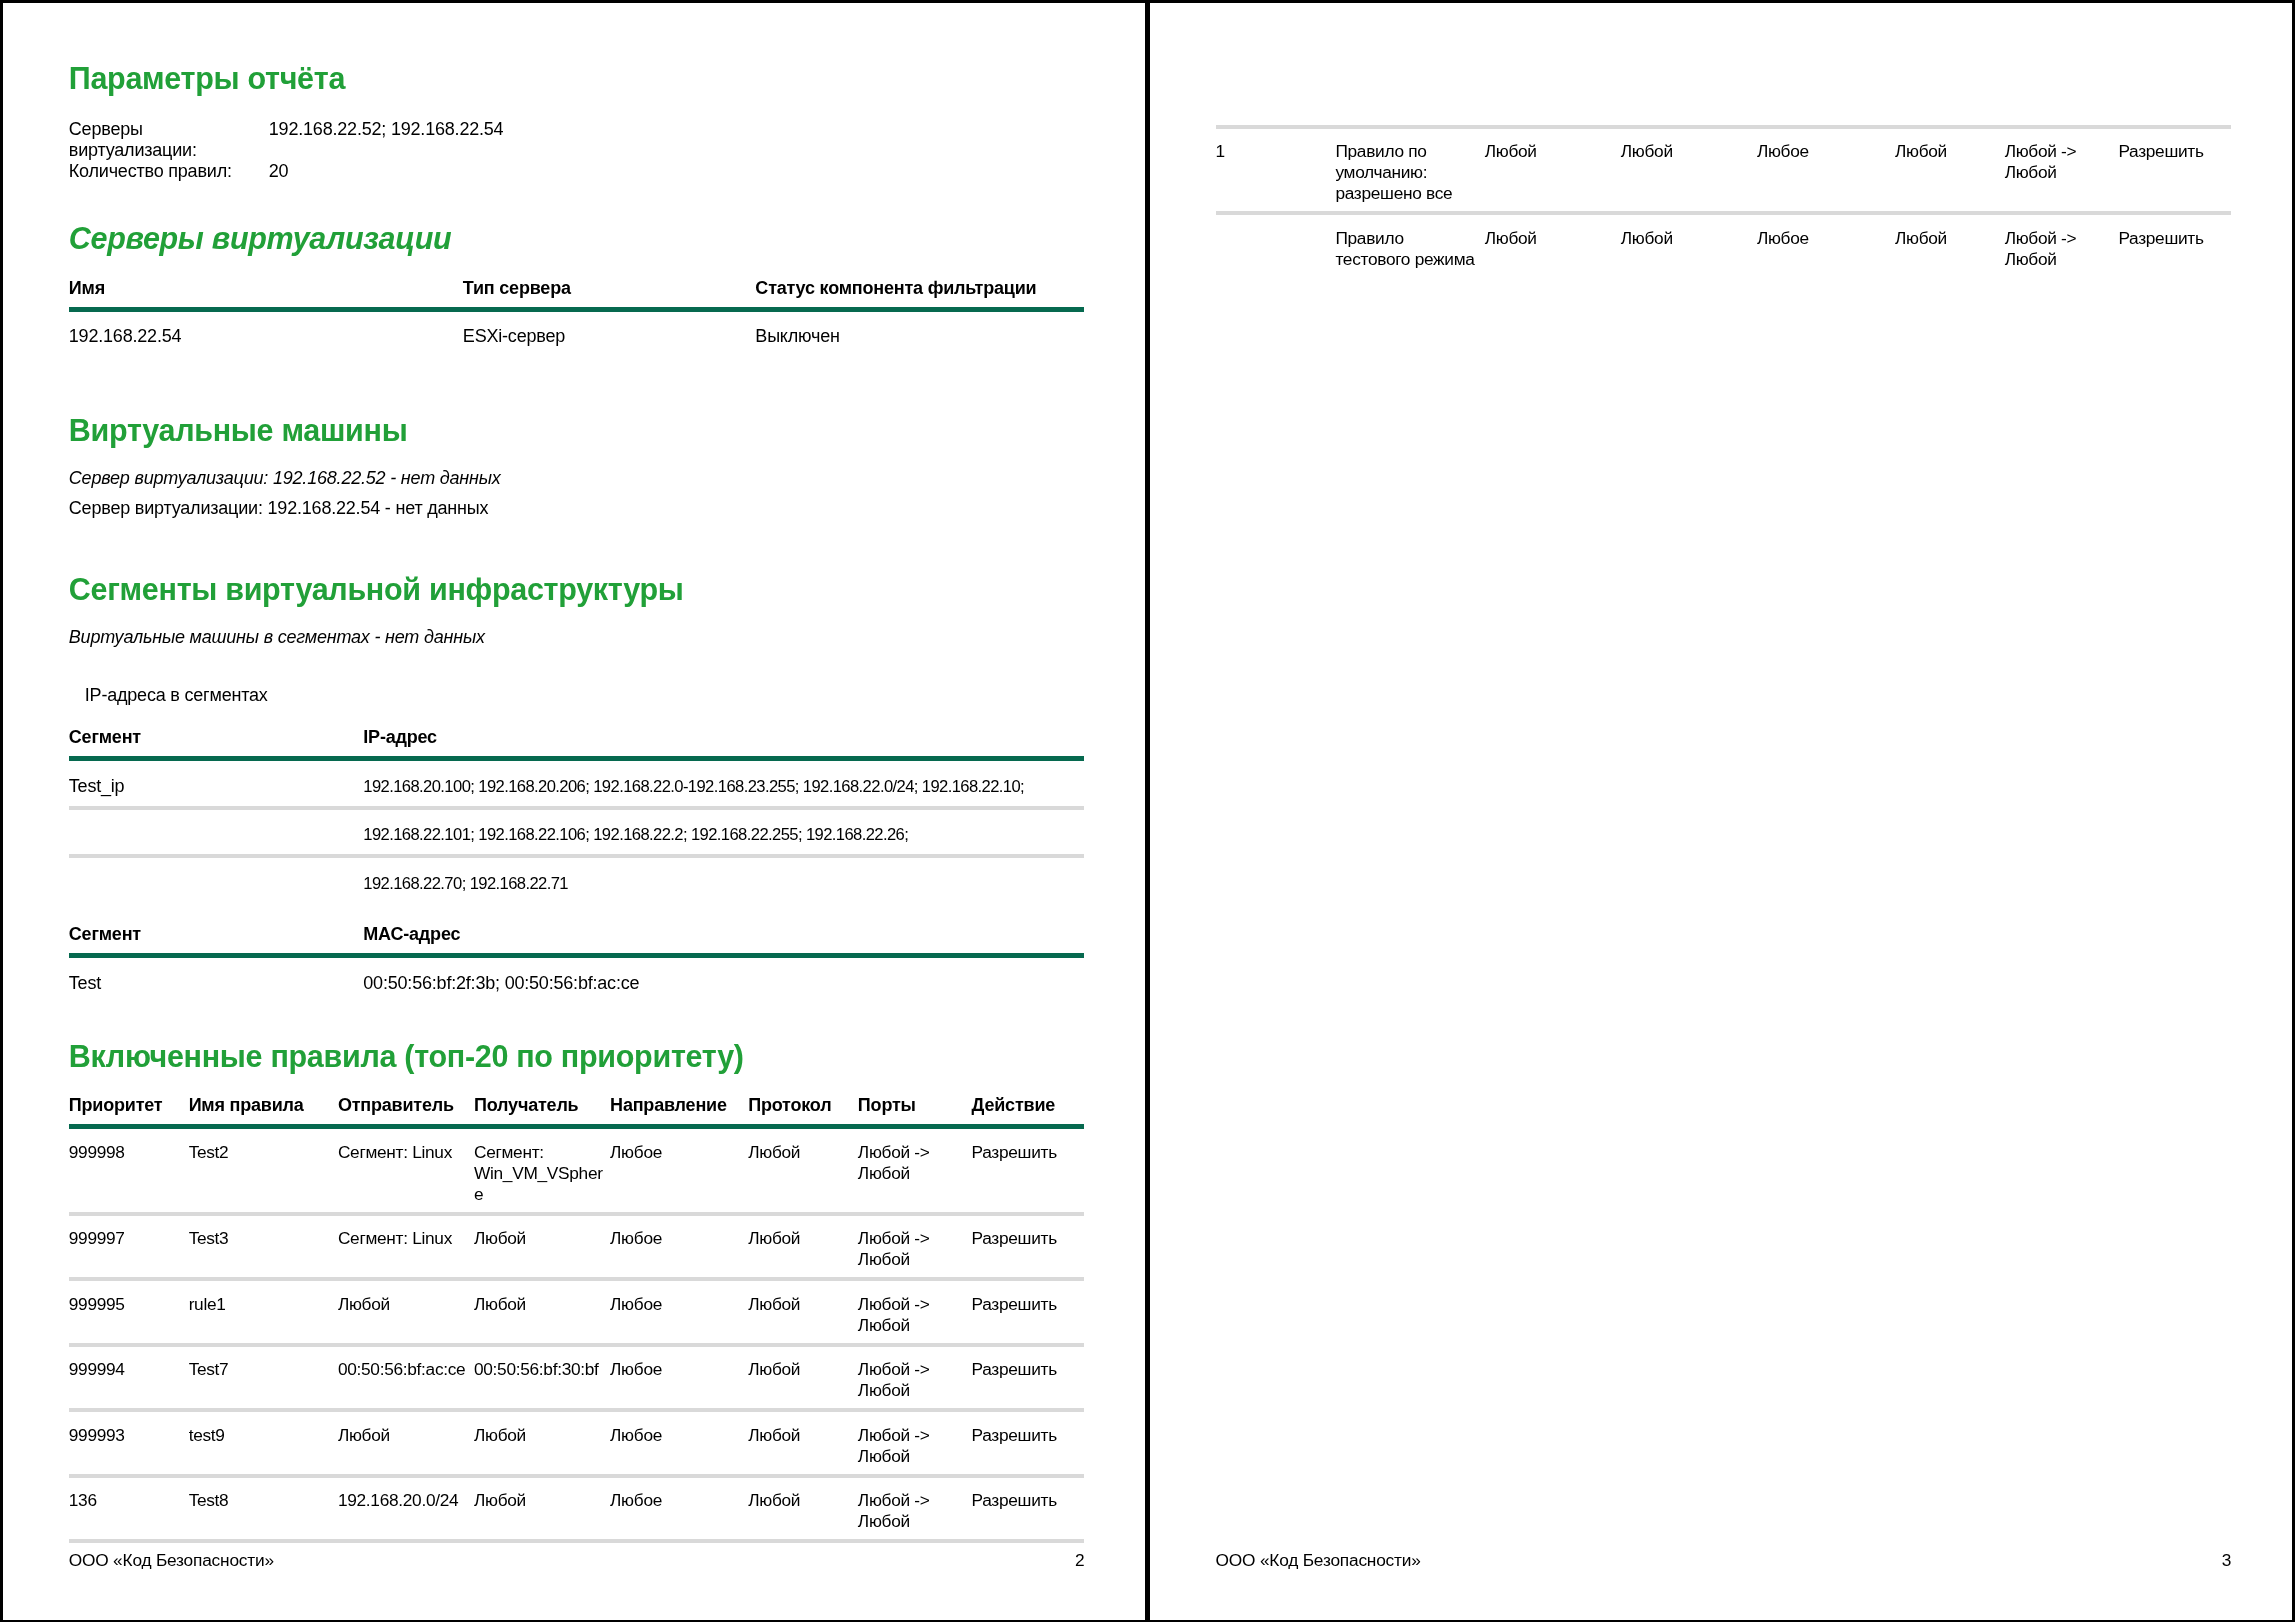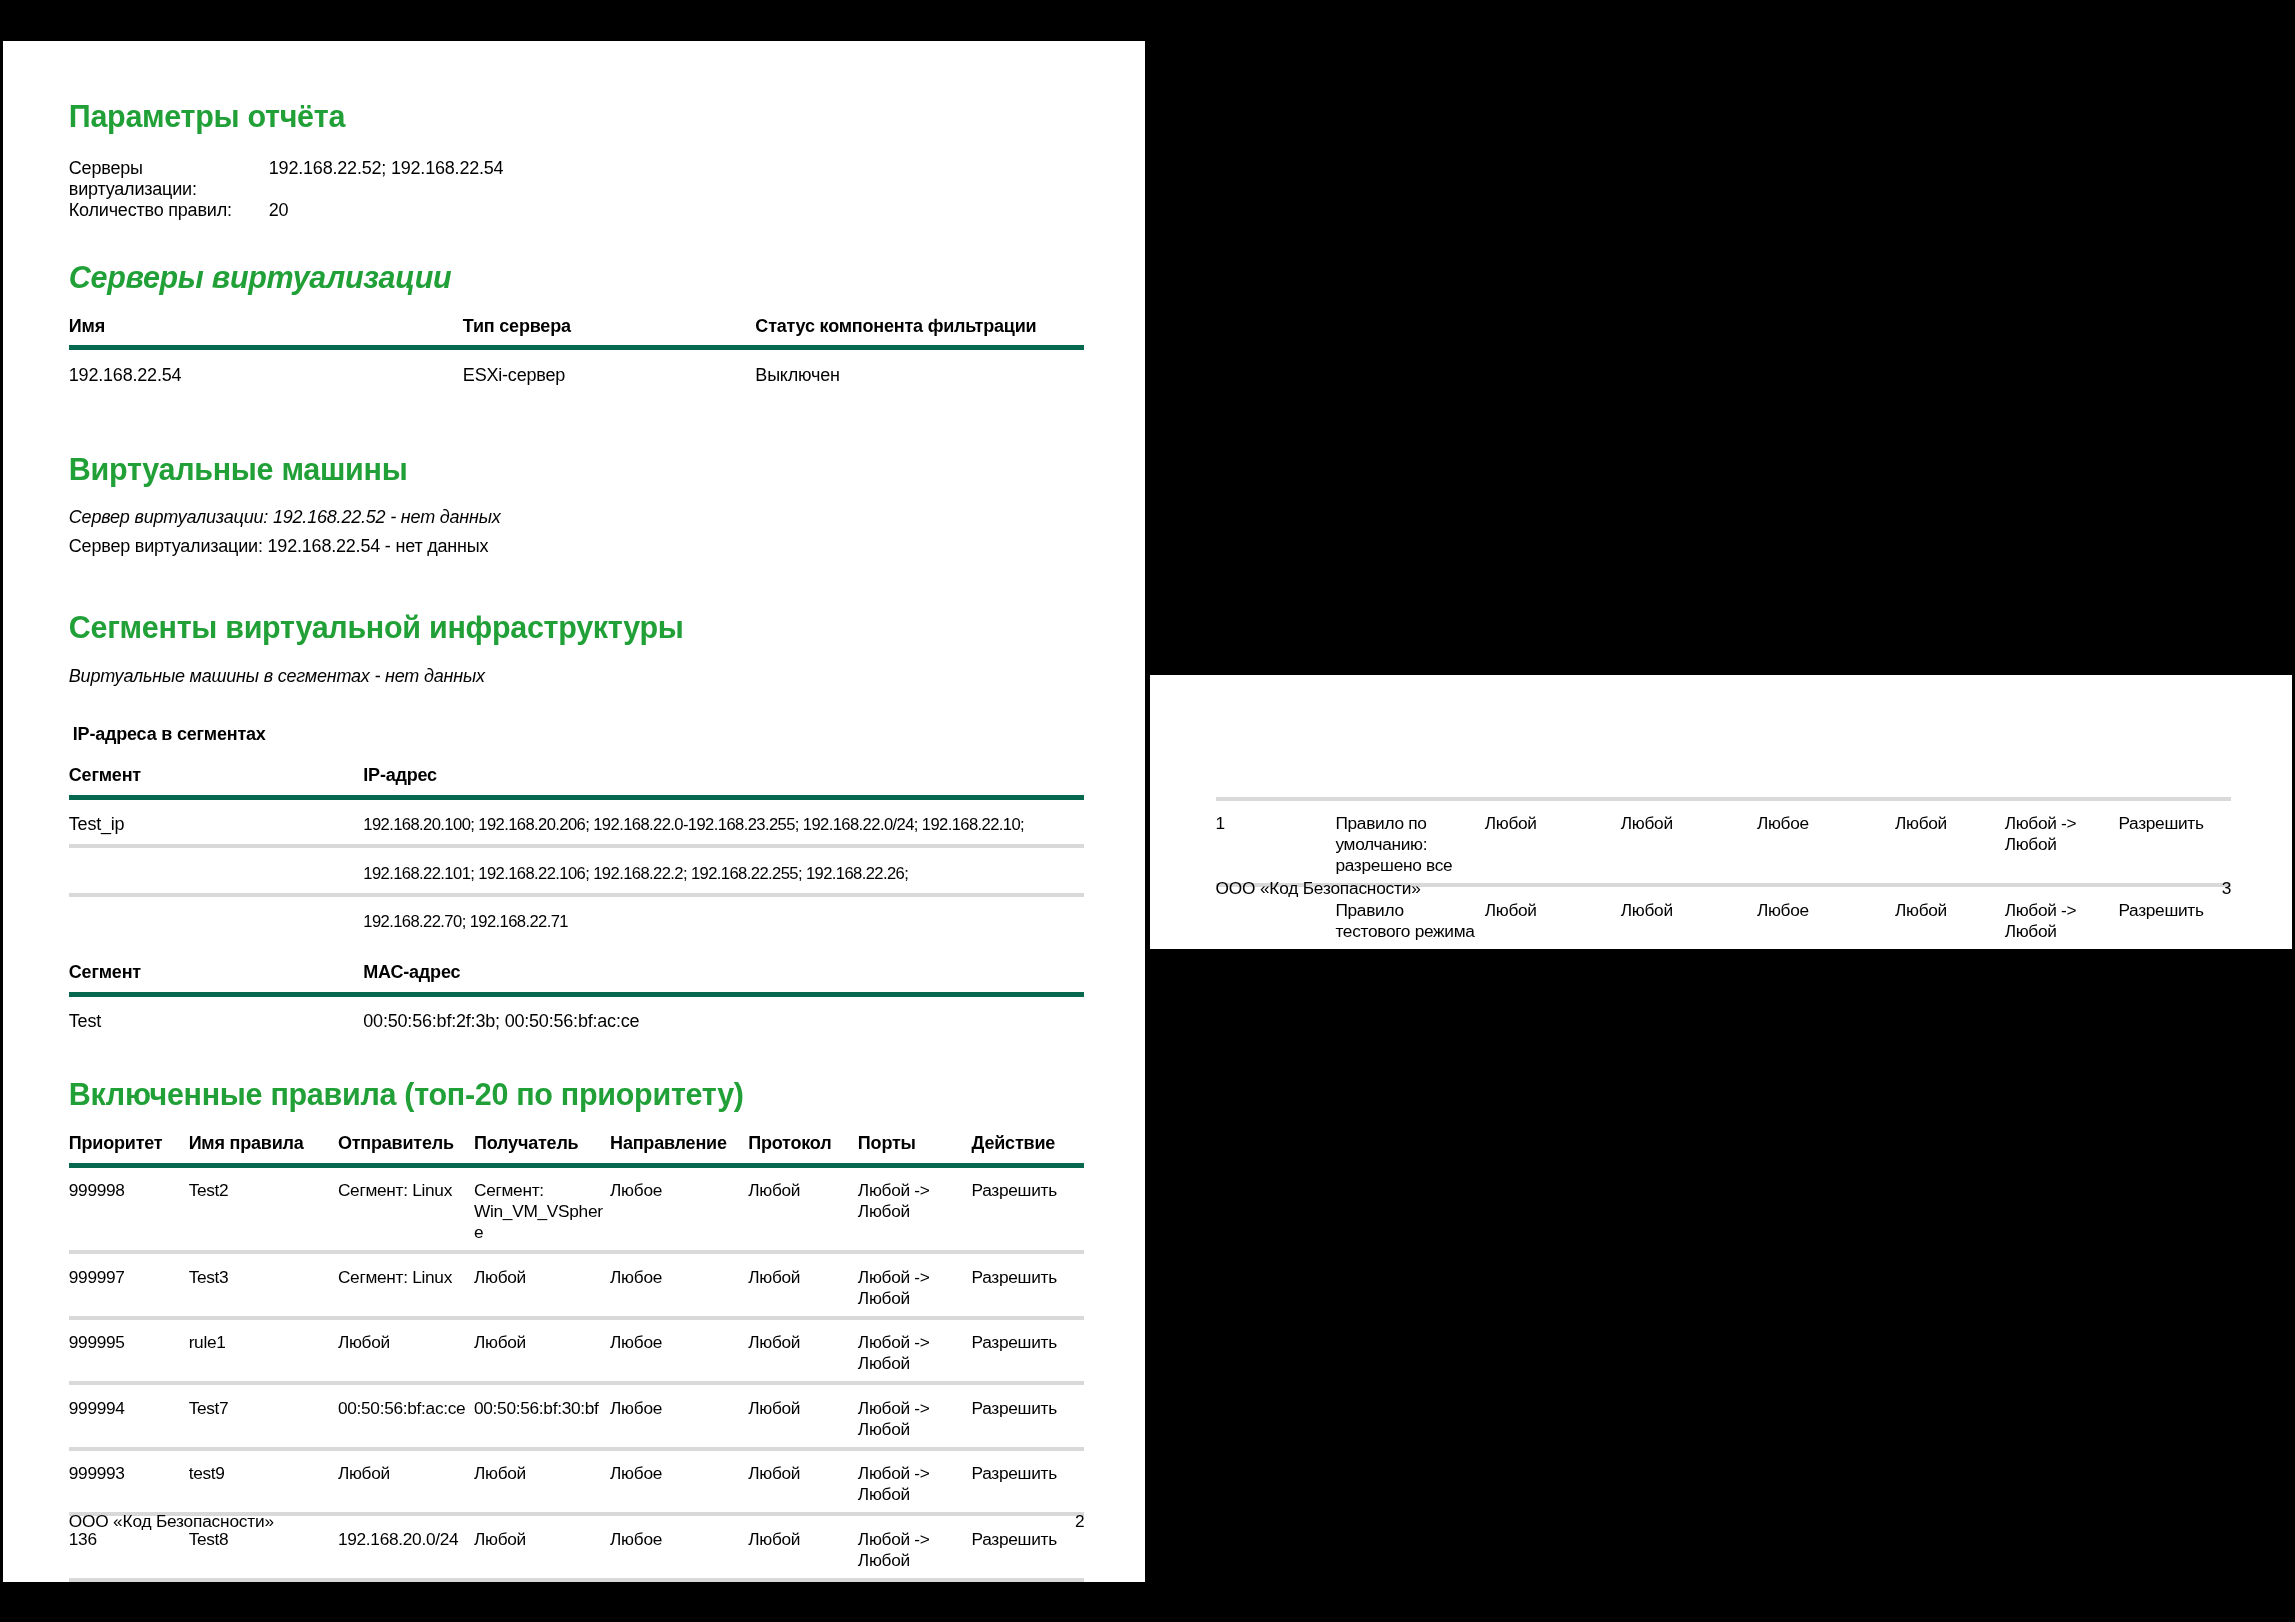--- a/index.html
+++ b/index.html
@@ -17,21 +17,20 @@
     width:2295px;
     letter-spacing:-0.2px;
   }
   .spread{
     display:flex;
     gap:4.2px;
     padding:2.8px;
     background:#000;
     width:2295px;
     height:1623px;
-    align-items:center;
   }
   .page{
     flex:1 1 0;
     background:#fff;
     position:relative;
     padding:58px 61px 0 66px;
     overflow:hidden;
   }
   h1{
     margin:0;
@@ -43,21 +42,21 @@
   }
   .h-servers{margin-top:39px;font-style:italic;}
   .h-vms{margin-top:57px;}
   .h-segments{margin-top:54px;}
   .h-rules{margin-top:36px;}
   .params{margin-top:23.6px;font-size:18px;line-height:21px;}
   .param-row{display:flex;gap:28px;}
   .plabel{width:172px;flex:0 0 172px;}
   .note{margin:9.7px 0 0 0;font-size:18px;line-height:19.4px;}
   .note.first{margin-top:21px;font-style:italic;}
-  .caption{margin:39px 0 0 4px;font-size:18px;line-height:19.4px;font-weight:bold;}
+  .caption{margin:39px 0 0 16px;font-size:18px;line-height:19.4px;}
   .caption.mac{margin-top:60px;}
   table.tbl{
     width:100%;
     border-collapse:collapse;
     table-layout:fixed;
     margin-top:21px;
     font-size:18px;
   }
   table.tbl th{
     text-align:left;

